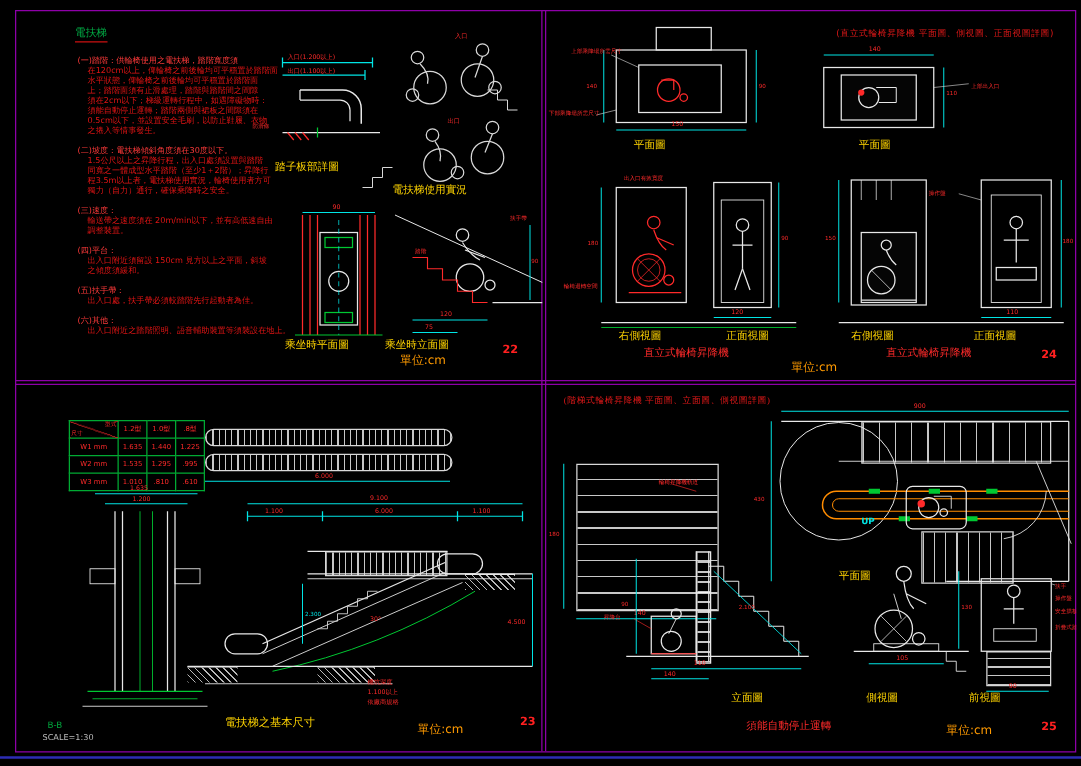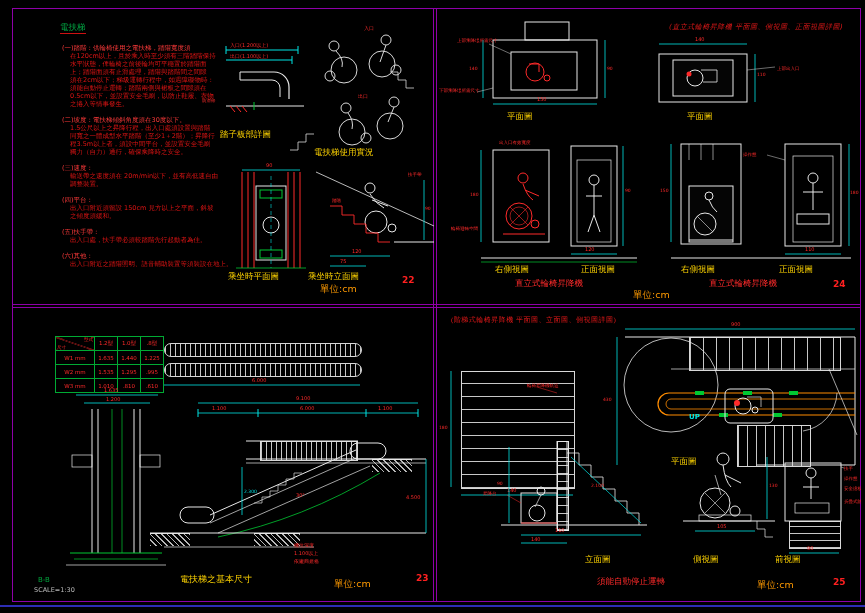--- a/index.html
+++ b/index.html
@@ -47,31 +47,31 @@
   <div class="frameline" style="left:12px;top:304px;width:848px;height:1px;"></div>
   <div class="frameline" style="left:12px;top:307px;width:848px;height:1px;"></div>
   <div class="abs" style="left:0;top:605px;width:865px;height:2px;background:#2d2db4;"></div>
 
   <div class="q" id="q-tl" style="left:14px;top:10px;width:420px;height:294px;">
 
     <div class="lbl" style="left:46px;top:13px;color:#00aa44;font-size:8.5px;border-bottom:1px solid #cc1111;padding-bottom:1px;">電扶梯</div>
 
     <div class="note" style="left:48px;top:34px;">
       <div class="hd">(一)踏階：供輪椅使用之電扶梯，踏階寬度須</div>
-      <div class="ln">在120cm以上，且於乘入時至少須有三階踏階保持</div>
+      <div class="ln">在120cm以上，俾輪椅之前後輪均可平穩置於踏階面</div>
       <div class="ln">水平狀態，俾輪椅之前後輪均可平穩置於踏階面</div>
       <div class="ln">上；踏階面須有止滑處理，踏階與踏階間之間隙</div>
       <div class="ln">須在2cm以下；梯級運轉行程中，如遇障礙物時：</div>
       <div class="ln">須能自動停止運轉；踏階兩側與裙板之間隙須在</div>
       <div class="ln">0.5cm以下，並設置安全毛刷，以防止鞋履、衣物</div>
       <div class="ln">之捲入等情事發生。</div>
       <div class="hd" style="margin-top:8px">(二)坡度：電扶梯傾斜角度須在30度以下。</div>
       <div class="ln">1.5公尺以上之昇降行程，出入口處須設置與踏階</div>
       <div class="ln">同寬之一體成型水平踏階（至少1＋2階）；昇降行</div>
-      <div class="ln">程3.5m以上者，須設中間平台，並設置安全毛刷</div>
+      <div class="ln">程3.5m以上者，電扶梯使用實況，輪椅使用者方可</div>
       <div class="ln">獨力（自力）通行，確保乘降時之安全。</div>
       <div class="hd" style="margin-top:8px">(三)速度：</div>
       <div class="ln">輸送帶之速度須在 20m/min以下，並有高低速自由</div>
       <div class="ln">調整裝置。</div>
       <div class="hd" style="margin-top:8px">(四)平台：</div>
       <div class="ln">出入口附近須留設 150cm 見方以上之平面，斜坡</div>
       <div class="ln">之傾度須緩和。</div>
       <div class="hd" style="margin-top:8px">(五)扶手帶：</div>
       <div class="ln">出入口處，扶手帶必須較踏階先行起動者為佳。</div>
       <div class="hd" style="margin-top:8px">(六)其他：</div>
@@ -154,21 +154,21 @@
     <div class="lbl yellow" style="left:206px;top:120px;">踏子板部詳圖</div>
     <div class="lbl yellow" style="left:300px;top:138px;">電扶梯使用實況</div>
     <div class="lbl yellow" style="left:214px;top:262px;">乘坐時平面圖</div>
     <div class="lbl yellow" style="left:294px;top:262px;">乘坐時立面圖</div>
     <div class="lbl orange" style="left:306px;top:274px;">單位:cm</div>
     <div class="lbl pageno" style="left:388px;top:266px;">22</div>
   </div>
 
   <div class="q" id="q-tr" style="left:437px;top:10px;width:424px;height:294px;">
 
-    <div class="lbl redttl" style="left:232px;top:14px;font-style:italic;">(直立式輪椅昇降機 平面圖、側視圖、正面視圖詳圖)</div>
+    <div class="lbl redttl" style="left:232px;top:14px;">(直立式輪椅昇降機 平面圖、側視圖、正面視圖詳圖)</div>
 
     <svg width="424" height="294" viewBox="0 0 424 294">
 
       <rect x="56" y="30" width="104" height="58" fill="none" stroke="#e8e8e8"></rect>
       <rect x="88" y="12" width="44" height="18" fill="none" stroke="#e8e8e8"></rect>
       <rect x="74" y="42" width="66" height="38" fill="none" stroke="#e8e8e8"></rect>
       <circle cx="98" cy="62" r="9" fill="none" stroke="#ff2a2a"></circle>
       <circle cx="110" cy="68" r="3" fill="none" stroke="#ff2a2a"></circle>
       <path d="M92,54 h10 v8" fill="none" stroke="#ff2a2a"></path>
       <line x1="46" y1="30" x2="46" y2="88" stroke="#00e5e5" stroke-width="0.8"></line>

